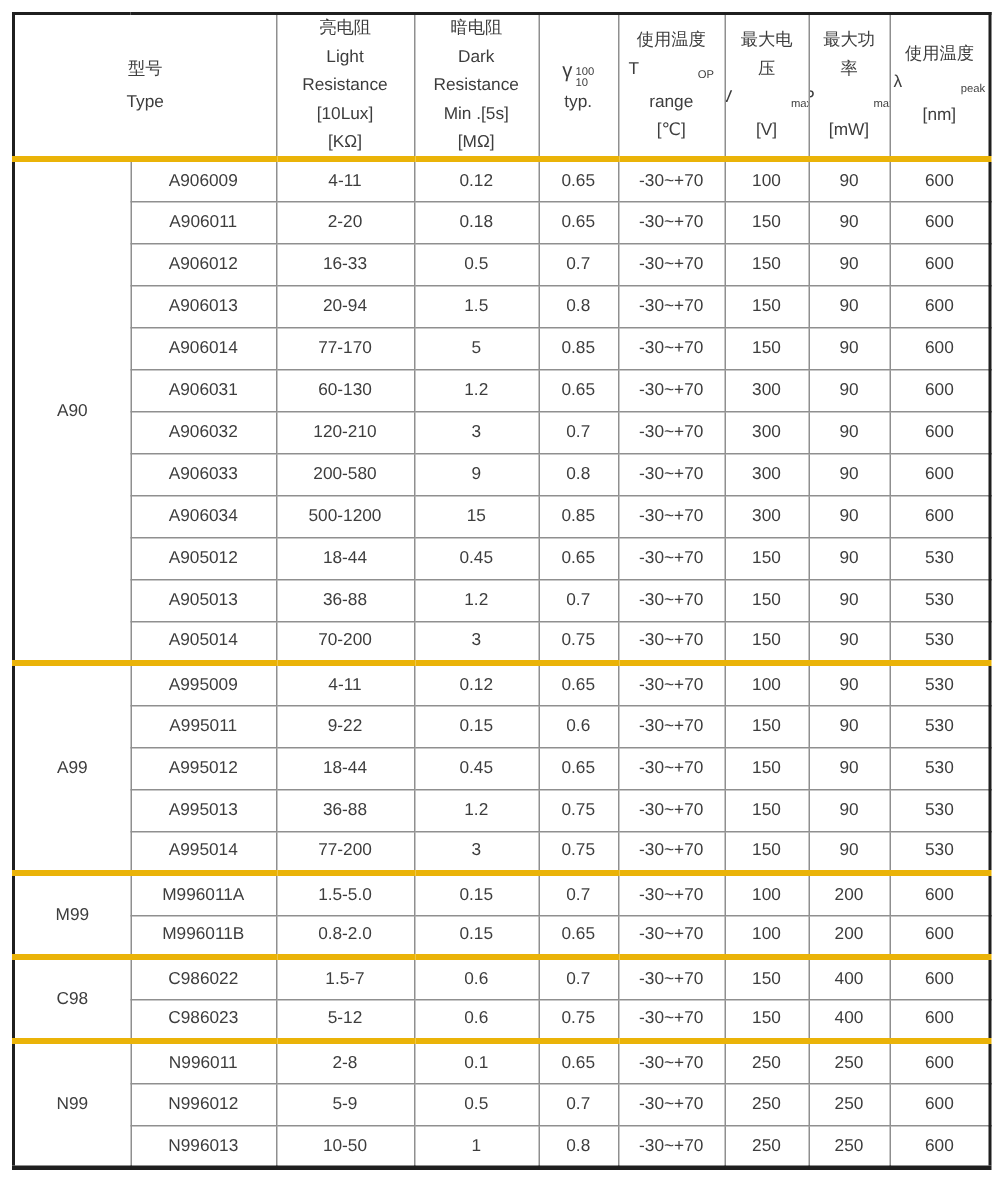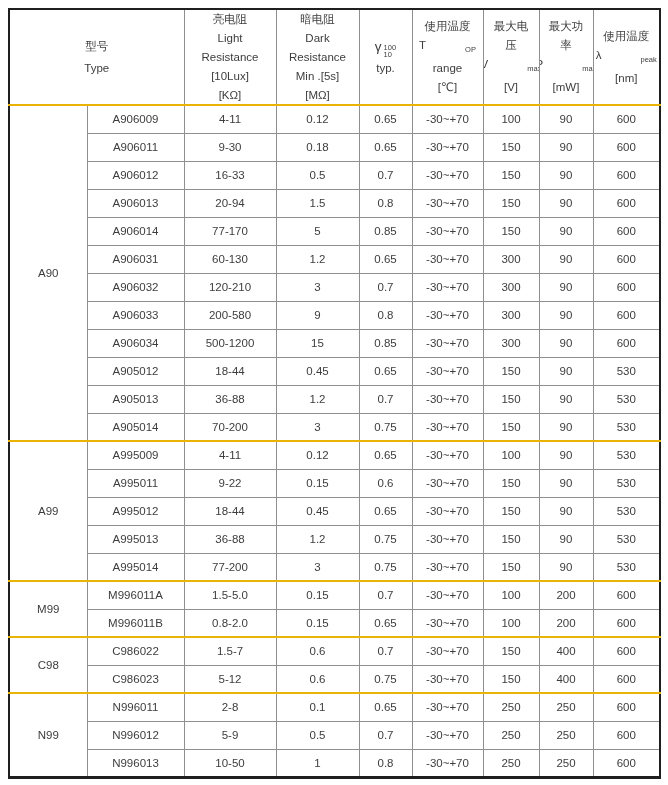--- a/index.html
+++ b/index.html
@@ -33,21 +33,21 @@
     text-align: center;
     vertical-align: middle;
     font-weight: 400;
     font-size: 11.5px;
     color: #3d3d3d;
     overflow: hidden;
   }
   thead tr { height: 96px; }
   tbody tr { height: 28px; }
   thead th { border-bottom: 2px solid #1f1f1f; }
-  tbody tr.group-start td { border-top: 2px solid #eab308; }
+  tbody tr.group-start td { border-top: 4px solid #eab308; }
   td.group-cell { border-left: 2px solid #1f1f1f; }
   .hcell {
     display: flex;
     flex-direction: column;
     justify-content: center;
     align-items: center;
     height: 94px;
   }
   .hline { line-height: 19px; white-space: nowrap; }
   .hline.wide { line-height: 22px; }
@@ -159,21 +159,21 @@
           <td>4-11</td>
           <td>0.12</td>
           <td>0.65</td>
           <td>-30~+70</td>
           <td>100</td>
           <td>90</td>
           <td>600</td>
         </tr>
         <tr>
           <td>A906011</td>
-          <td>9-30</td>
+          <td>2-20</td>
           <td>0.18</td>
           <td>0.65</td>
           <td>-30~+70</td>
           <td>150</td>
           <td>90</td>
           <td>600</td>
         </tr>
         <tr>
           <td>A906012</td>
           <td>16-33</td>

